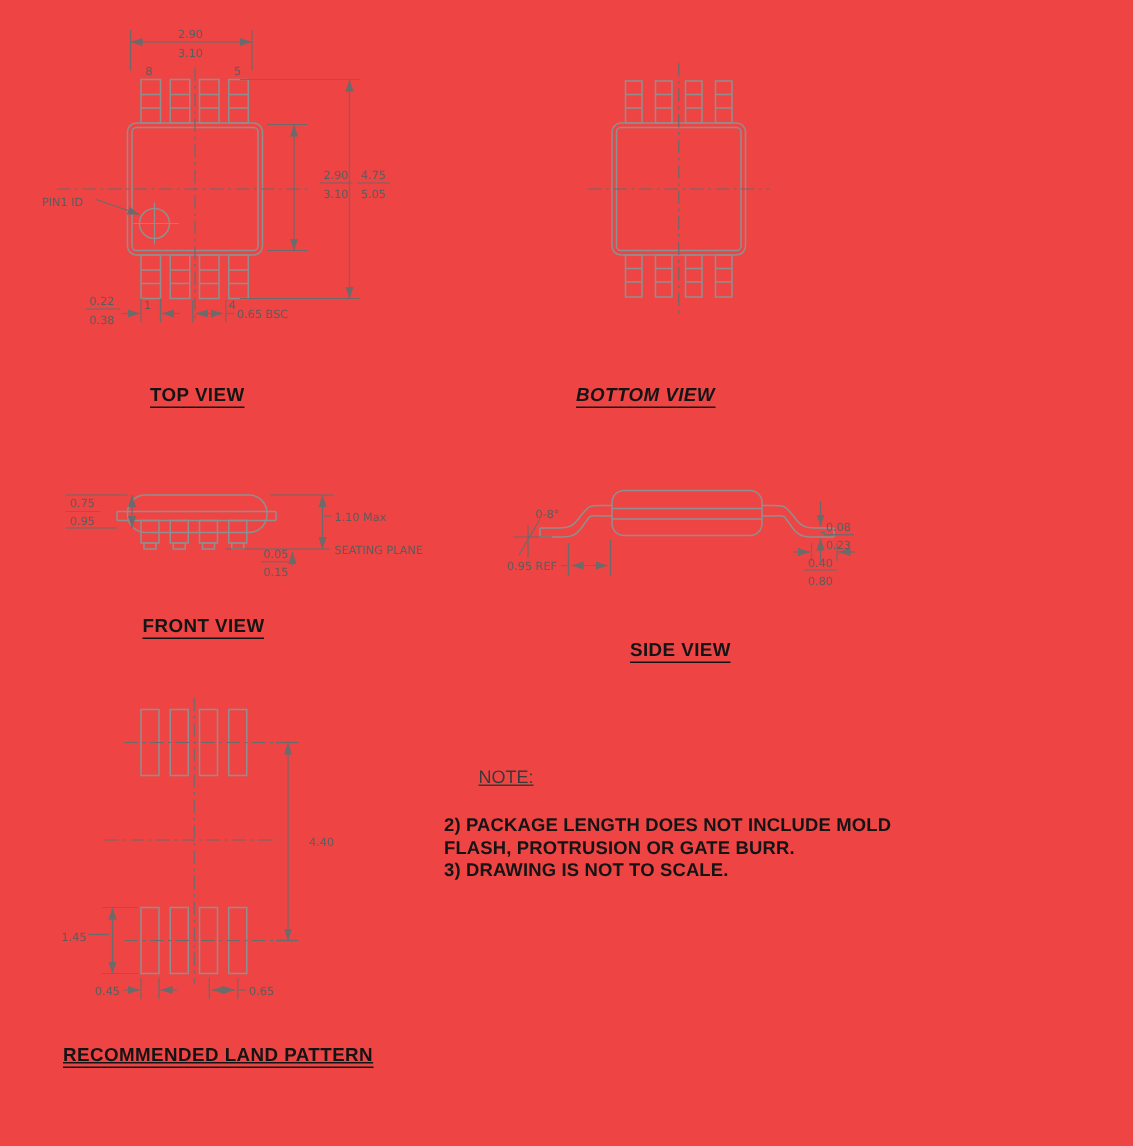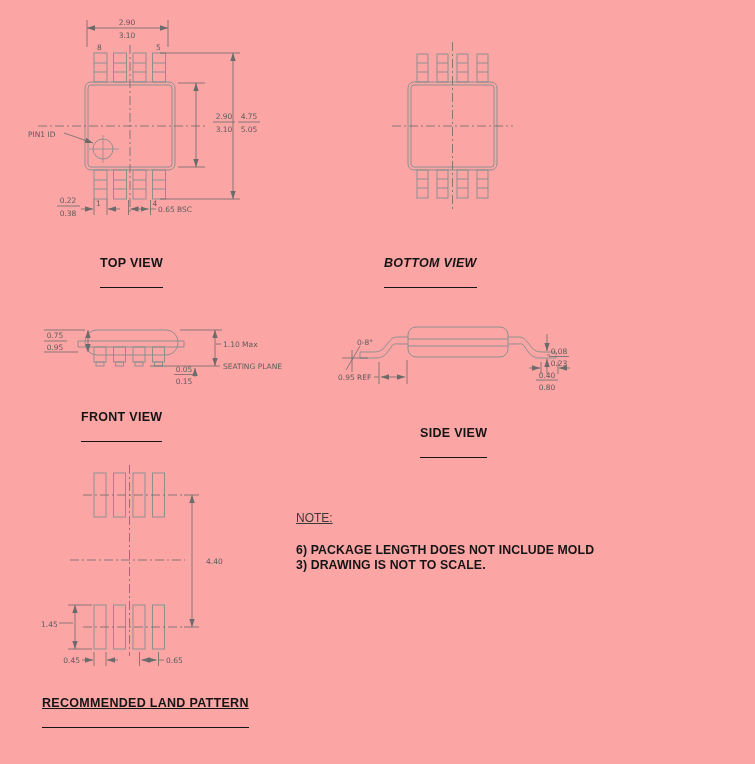--- a/index.html
+++ b/index.html
@@ -1,29 +1,29 @@
 <!DOCTYPE html>
 <html><head>
 <meta charset="utf-8">
 <style>
   html,body{margin:0;padding:0;background:#ffffff;}
-  .canvas{position:relative;width:755px;height:764px;background:#fca5a5;overflow:hidden;
+  .canvas{position:relative;width:755px;height:764px;background:#ef4444;overflow:hidden;
           font-family:"Liberation Sans",sans-serif;}
   svg.art{position:absolute;left:0;top:0;}
   
   .geo{fill:none;stroke:#8f8f8f;stroke-width:1;}
   
   .dim{fill:none;stroke:#6b6b6b;stroke-width:0.8;}
   .cl{stroke-dasharray:9 3 2 3;}
   text{font-family:"DejaVu Sans",sans-serif;font-size:7.5px;fill:#5c5c5c;stroke:none;}
   .vtitle{position:absolute;font:bold 12.5px "Liberation Sans",sans-serif;color:#141414;
-          letter-spacing:.3px;white-space:nowrap;border-bottom:1.6px solid #141414;padding-bottom:17px;}
+          letter-spacing:.3px;white-space:nowrap;border-bottom:1.6px solid #141414;padding-bottom:1px;}
   .note{position:absolute;left:296px;top:511px;width:330px;color:#141414;}
   .note .nt{font:400 12px "Liberation Sans",sans-serif;color:#3a3a3a;text-decoration:underline;
-            margin-bottom:18px;}
+            margin-bottom:18px;margin-left:23px;}
   .note .nl{font:bold 12.3px "Liberation Sans",sans-serif;line-height:15.2px;letter-spacing:.1px;}
 </style>
 </head>
 <body>
 
 <div class="canvas">
 
 <svg class="art" width="755" height="764" viewBox="0 0 755 764">
   <defs>
     <marker id="ar" markerUnits="userSpaceOnUse" markerWidth="9" markerHeight="8" refX="8" refY="4" orient="auto-start-reverse">
@@ -246,23 +246,24 @@
       <text x="206" y="564">4.40</text>
       <text x="41" y="627">1.45</text>
       <text x="80" y="663" text-anchor="end">0.45</text>
       <text x="166" y="663">0.65</text>
     </g>
   </g>
 </svg>
 
 <div class="vtitle" style="left:100px;top:256px;">TOP VIEW</div>
 <div class="vtitle" style="left:384px;top:256px;font-style:italic;">BOTTOM VIEW</div>
-<div class="vtitle" style="left:81px;top:410px;">FRONT VIEW</div>
+<div class="vtitle" style="left:95px;top:410px;">FRONT VIEW</div>
 <div class="vtitle" style="left:420px;top:426px;">SIDE VIEW</div>
 <div class="vtitle" style="left:42px;top:696px;text-decoration:underline;">RECOMMENDED LAND PATTERN</div>
 
 <div class="note">
   <div class="nt">NOTE:</div>
-  <div class="nl">6) PACKAGE LENGTH DOES NOT INCLUDE MOLD</div>
+  <div class="nl">2) PACKAGE LENGTH DOES NOT INCLUDE MOLD</div>
+  <div class="nl">FLASH, PROTRUSION OR GATE BURR.</div>
   <div class="nl">3) DRAWING IS NOT TO SCALE.</div>
 </div>
 
 </div>
 
 </body></html>

